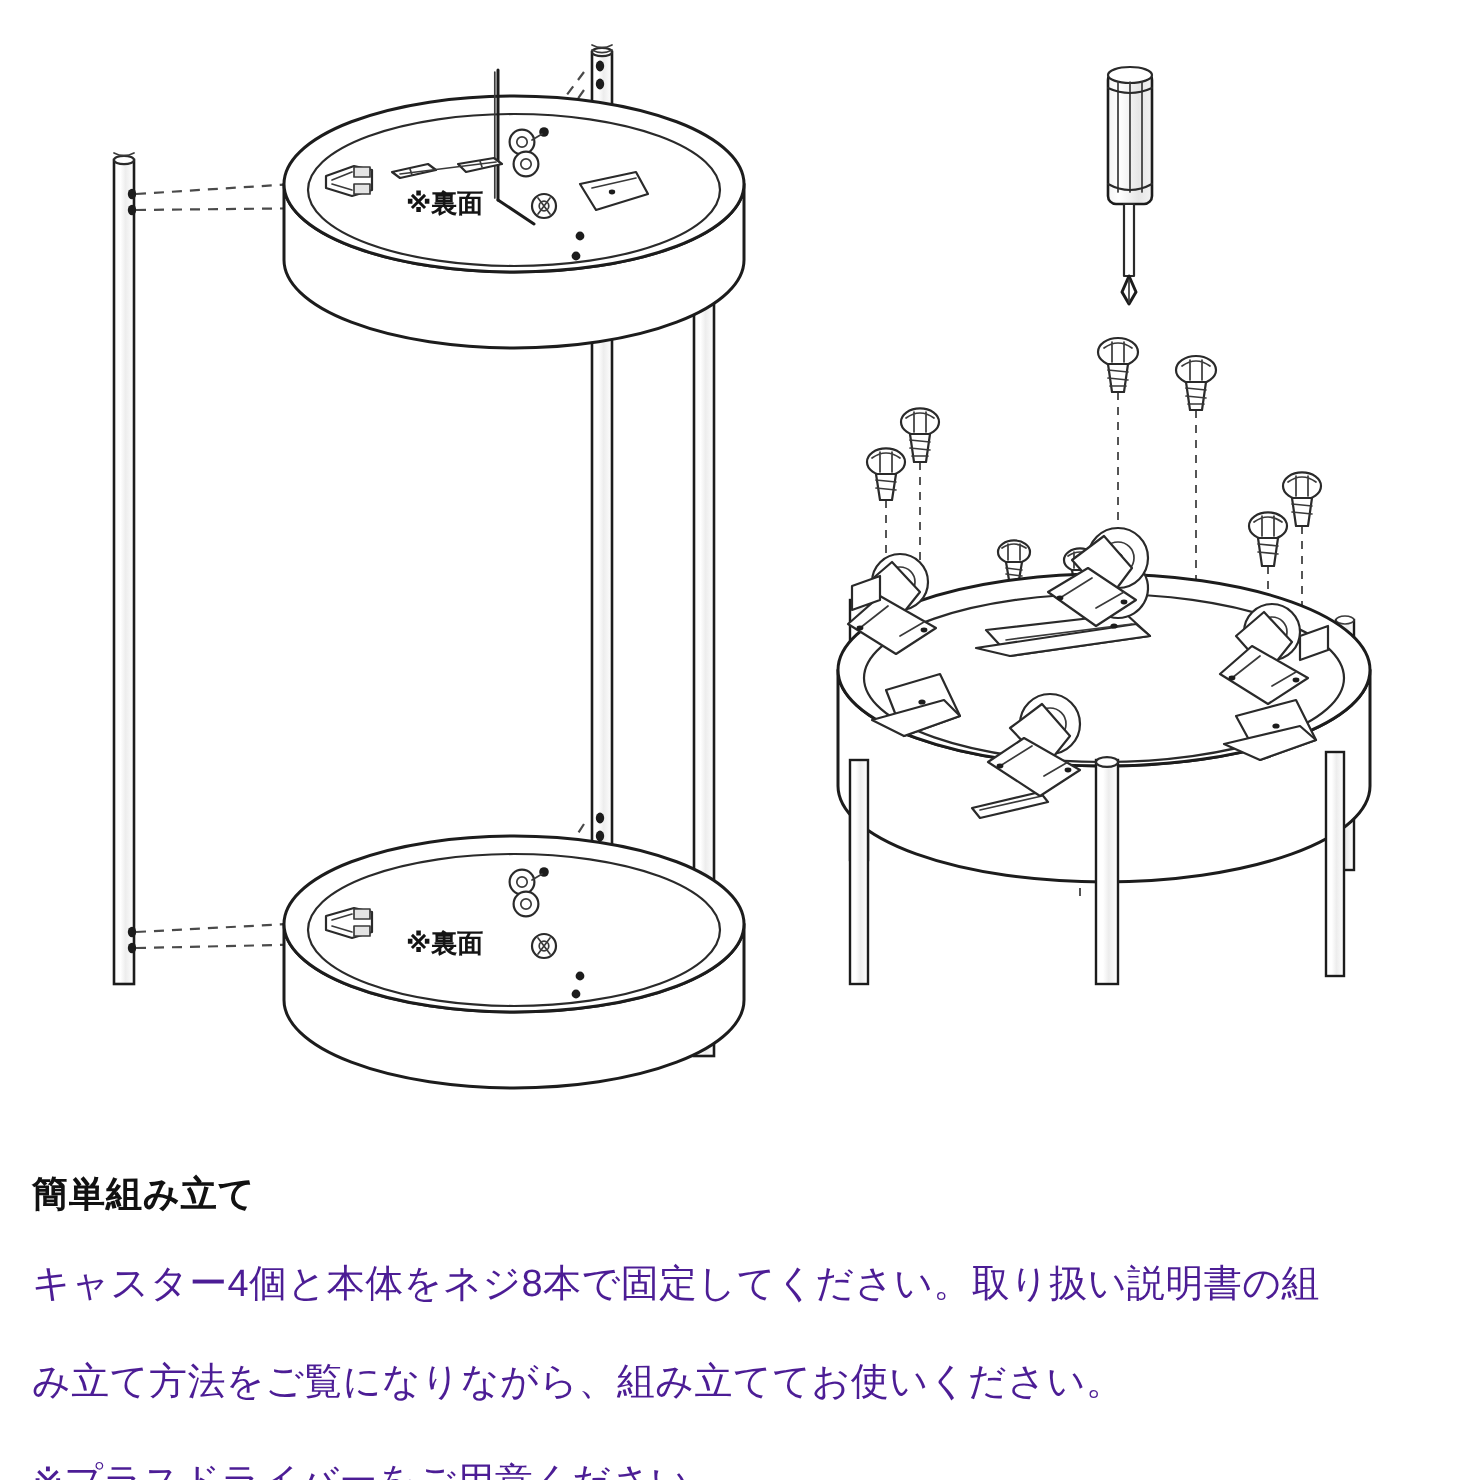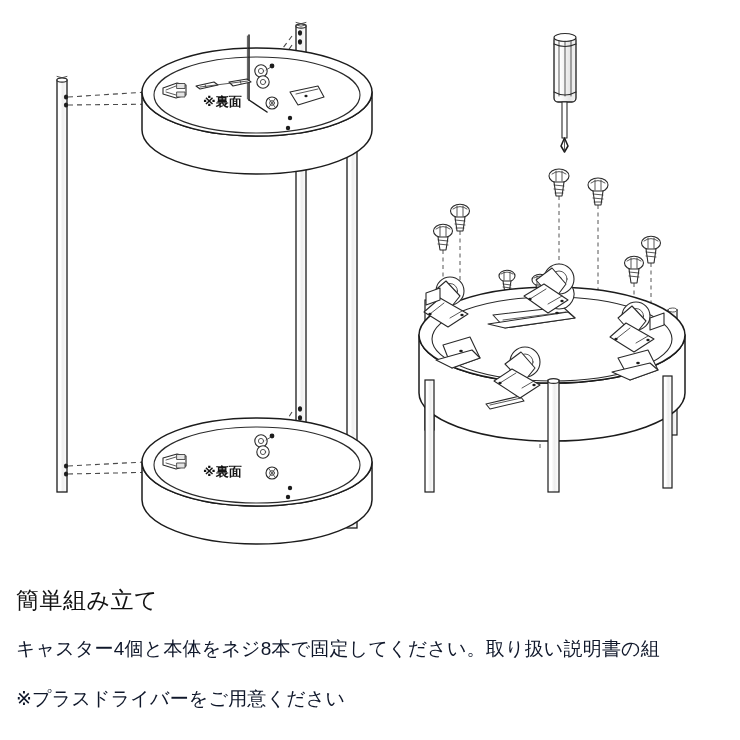--- a/index.html
+++ b/index.html
@@ -20,32 +20,32 @@
   }
   #illustration svg{display:block;width:740px;height:572px;}
 
   
   #caption{
     position:absolute;left:0;top:572px;width:740px;height:168px;
     box-sizing:border-box;
     padding:14px 16px 0 16px;
   }
   #caption-heading{
-    font-weight:normal;
-    font-size:23px;
+    font-weight:bold;
+    font-size:18px;
     line-height:1.25;
     letter-spacing:0.5px;
     margin:0 0 9px 0;
     color:#111111;
   }
   .caption-line{
     font-size:19px;
     line-height:1.62;
     letter-spacing:0.2px;
-    color:#0f172a;
+    color:#4c1d95;
     white-space:nowrap;
   }
 
   
   .ln{fill:none;stroke:#1c1c1c;stroke-width:1.5;stroke-linecap:round;stroke-linejoin:round;}
   .ln-thin{fill:none;stroke:#2a2a2a;stroke-width:1.1;stroke-linecap:round;stroke-linejoin:round;}
   .ln-hair{fill:none;stroke:#3a3a3a;stroke-width:0.85;stroke-linecap:round;stroke-linejoin:round;}
   .dash{fill:none;stroke:#4a4a4a;stroke-width:1.1;stroke-dasharray:5 4;stroke-linecap:butt;}
   .dash-fine{fill:none;stroke:#555;stroke-width:1;stroke-dasharray:4 3.5;stroke-linecap:butt;}
   .fillw{fill:#ffffff;}
@@ -376,16 +376,17 @@
           <ellipse cx="500" cy="383" rx="1.7" ry="1.2" class="fillk"></ellipse>
           <ellipse cx="534" cy="385" rx="1.7" ry="1.2" class="fillk"></ellipse>
         </g>
       </g>
     </svg>
   </div>
 
   <div id="caption">
     <h2 id="caption-heading">簡単組み立て</h2>
     <p class="caption-line">キャスター4個と本体をネジ8本で固定してください。取り扱い説明書の組</p>
+    <p class="caption-line">み立て方法をご覧になりながら、組み立ててお使いください。</p>
     <p class="caption-line">※プラスドライバーをご用意ください</p>
   </div>
 
 </div>
 
 </body></html>

